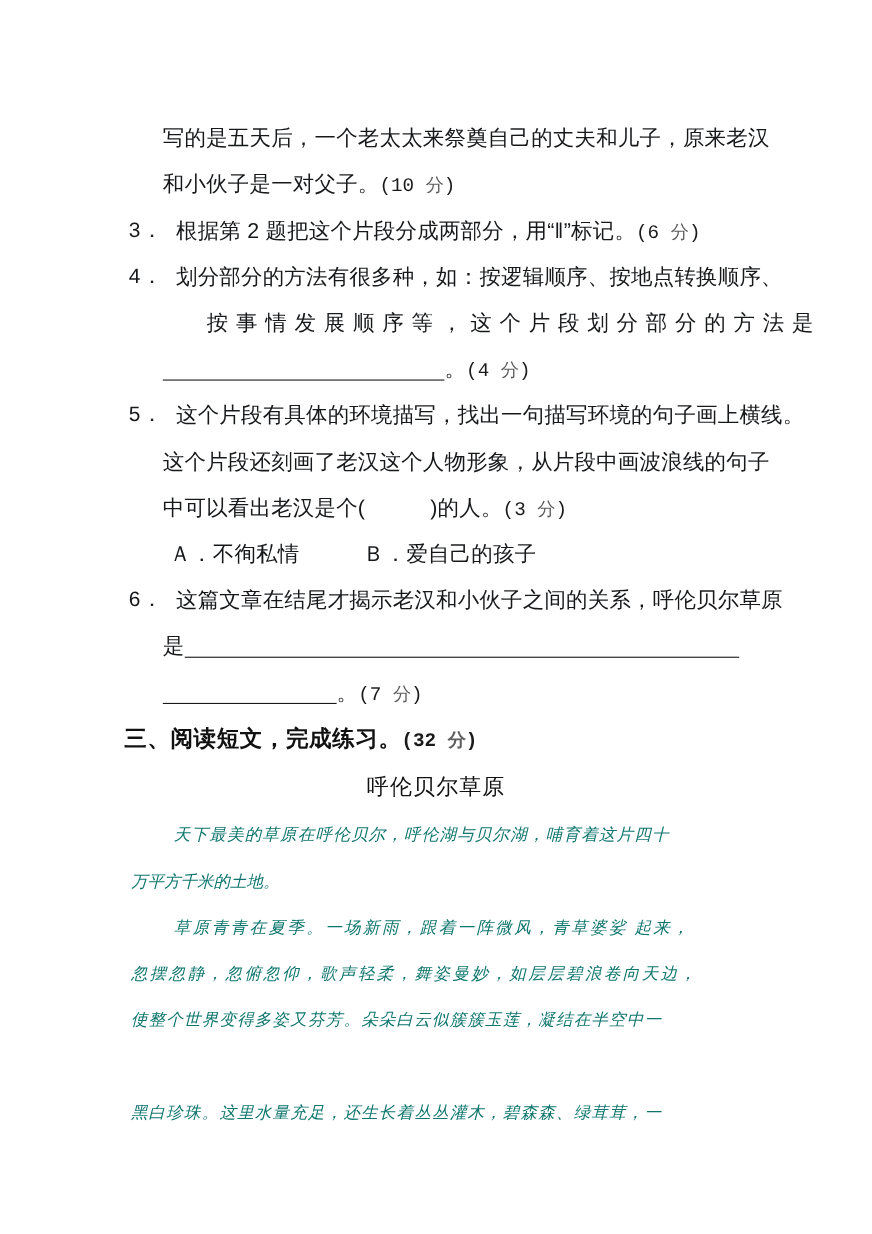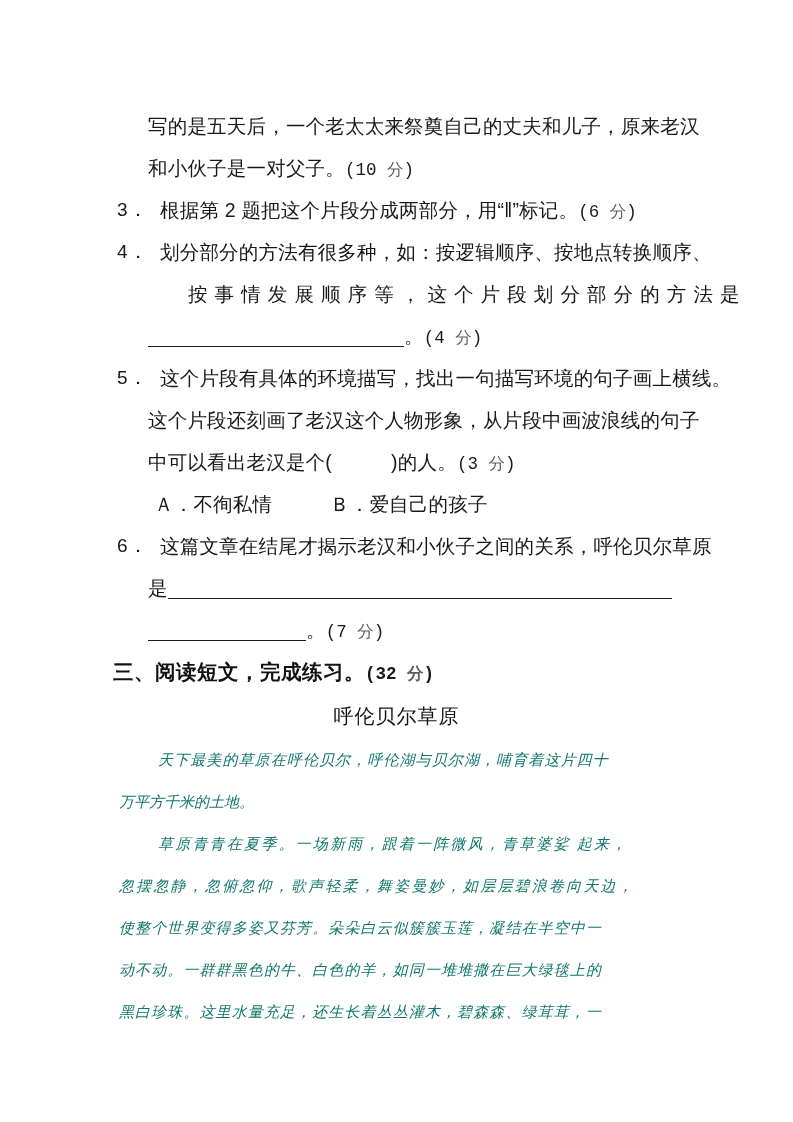--- a/index.html
+++ b/index.html
@@ -225,21 +225,18 @@
   </div>
 
   <div class="passage" style="top:865px;">
     <span class="p-left p-wider">忽摆忽静，忽俯忽仰，歌声轻柔，舞姿曼妙，如层层碧浪卷向天边，</span>
   </div>
 
   <div class="passage" style="top:907px;">
     <span class="p-left p-wide">使整个世界变得多姿又芬芳。朵朵白云似簇簇玉莲，凝结在半空中一</span>
   </div>
 
-  <div class="passage" style="top:949px;">
-    <span class="p-left p-wide">动不动。一群群黑色的牛、白色的羊，如同一堆堆撒在巨大绿毯上的</span>
-  </div>
 
   <div class="passage" style="top:991px;">
     <span class="p-left p-wide">黑白珍珠。这里水量充足，还生长着丛丛灌木，碧森森、绿茸茸，一</span>
   </div>
 
 </div>
 
 </body></html>

